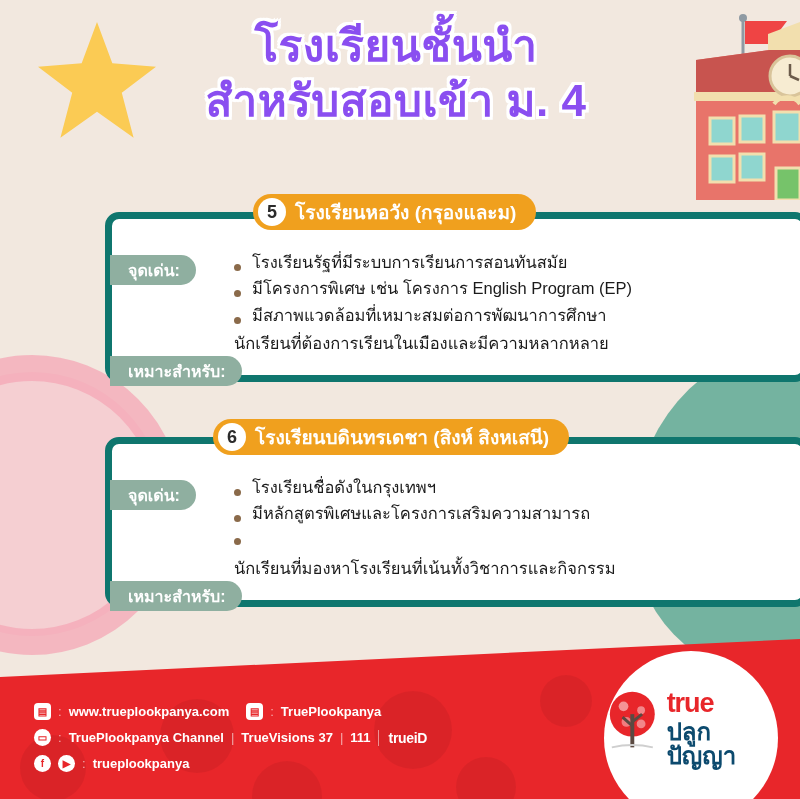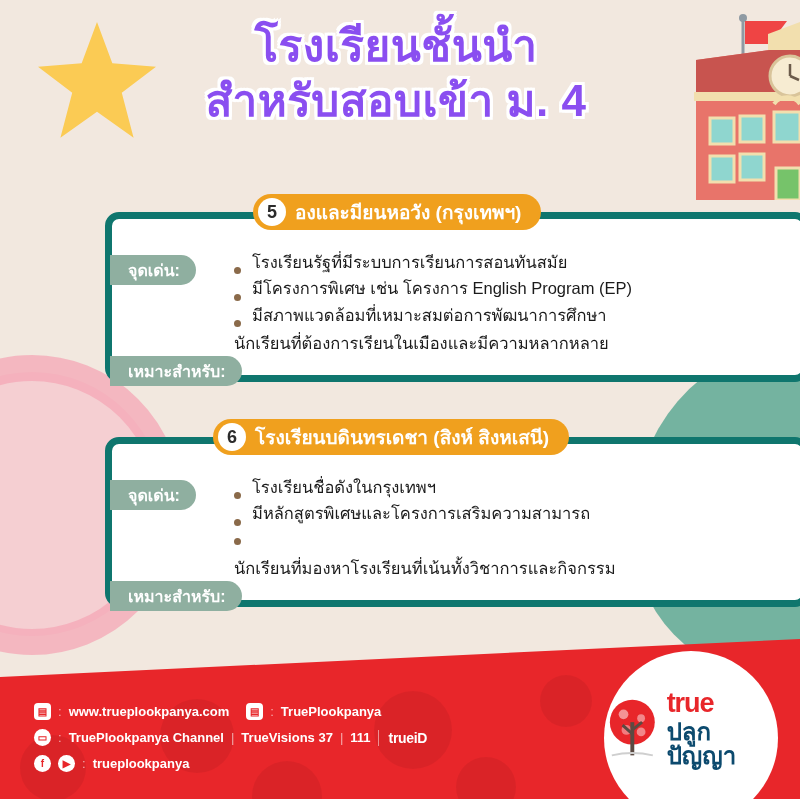--- a/index.html
+++ b/index.html
@@ -70,21 +70,21 @@
   .tag {
     position:absolute; left:-2px; height:30px; background:#8fafa0;
     color:#ffffff; font-size:16px; font-weight:bold;
     display:flex; align-items:center; padding:0 16px 0 18px;
     border-radius:0 15px 15px 0;
   }
   .tag.highlight { top:36px; }
   .tag.suited    { top:109px;margin-top:28px; }
 
   .bullets { position:absolute; left:122px; top:32px; }
-  .bullet { display:flex; align-items:flex-end; gap:11px; margin-bottom:3px; }
+  .bullet { display:flex; align-items:center; gap:11px; margin-bottom:3px; }
   .dot {
     width:7px; height:7px; border-radius:50%; background:#8a6a4a;
     margin-top:9px; flex:none;
   }
   .btext { font-size:16.5px; color:#1b1b1b; line-height:1.42; }
   .suited-text {
     position:absolute; left:122px; top:113px;
     font-size:16.5px; color:#1b1b1b; line-height:1.42;
   }
 
@@ -111,21 +111,21 @@
   .trueid {
     font-size:14px; font-weight:bold; letter-spacing:-.3px;
     border-left:1px solid rgba(255,255,255,.5); padding-left:10px;
   }
 
   .logo-circle {
     position:absolute; right:22px; bottom:-26px; width:174px; height:174px;
     border-radius:50%; background:#ffffff;
     display:flex; align-items:center; justify-content:center;
   }
-  .logo-inner { display:flex; align-items:center; gap:6px; margin-top:-18px; }
+  .logo-inner { display:flex; align-items:flex-start; gap:6px; margin-top:-18px; }
   .logo-text { display:flex; flex-direction:column; line-height:1; }
   .logo-true { color:#e8262a; font-size:27px; font-weight:bold; letter-spacing:-1px; }
   .logo-th   { color:#0c4a6e; font-size:24px; font-weight:bold; margin-top:3px; }
 </style>
 </head>
 <body>
 
 <div class="stage">
 
   <div class="pink-ring inner"></div>
@@ -174,21 +174,21 @@
       <div class="bullet">
         <span class="dot"></span>
         <span class="btext">มีสภาพแวดล้อมที่เหมาะสมต่อการพัฒนาการศึกษา</span>
       </div>
     </div>
     <div class="tag suited">เหมาะสำหรับ:</div>
     <div class="suited-text">นักเรียนที่ต้องการเรียนในเมืองและมีความหลากหลาย</div>
   </div>
   <div class="pill" id="pill5">
     <span class="num">5</span>
-    <span>องและมียนหอวัง (กรุงเทพฯ)</span>
+    <span>โรงเรียนหอวัง (กรุองและม)</span>
   </div>
 
   <div class="card" id="card6">
     <div class="tag highlight">จุดเด่น:</div>
     <div class="bullets">
       <div class="bullet">
         <span class="dot"></span>
         <span class="btext">โรงเรียนชื่อดังในกรุงเทพฯ</span>
       </div>
       <div class="bullet">

